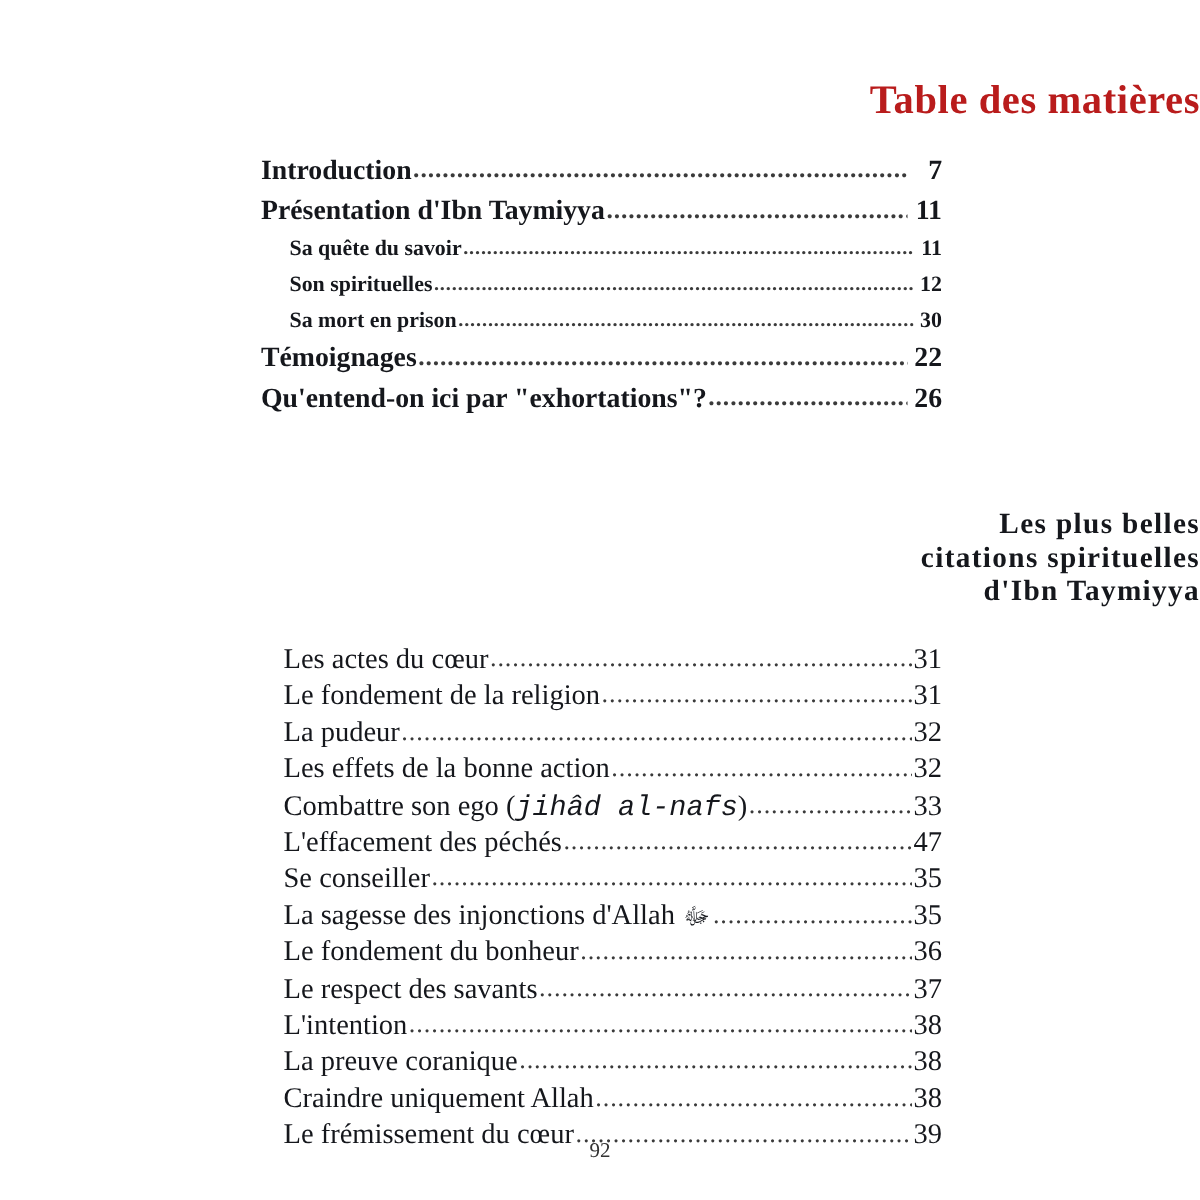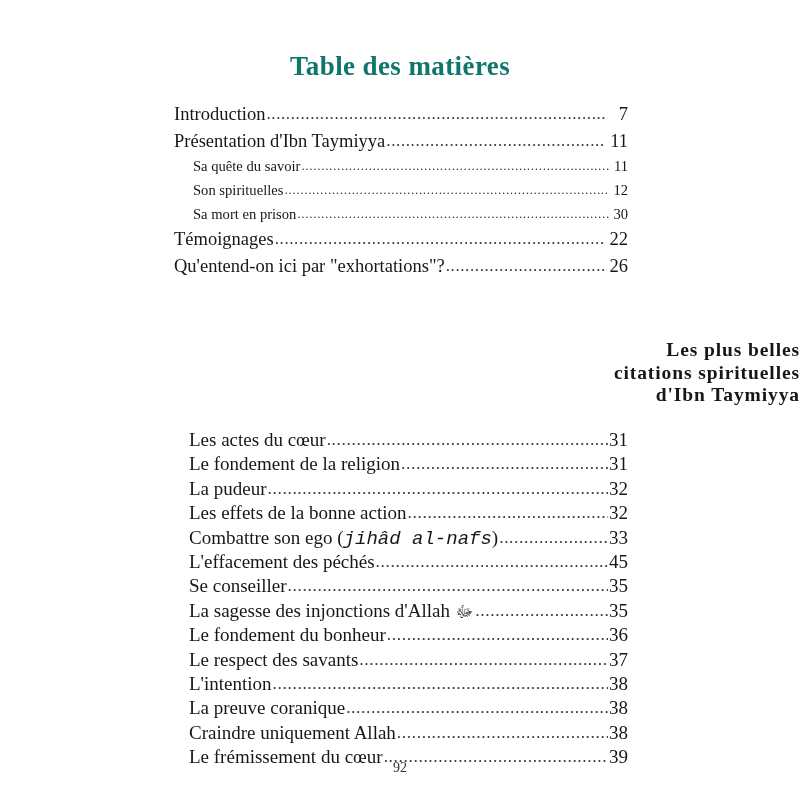--- a/index.html
+++ b/index.html
@@ -24,25 +24,25 @@
     background: #ffffff;
     box-sizing: border-box;
   }
 
   
   .doc-title {
     position: absolute;
     top: 52px;
     left: 0;
     width: 800px;
-    text-align: center;
+    text-align: right;
     font-size: 27px;
     font-weight: bold;
     letter-spacing: 0.4px;
-    color: #0f766e;
+    color: #b91c1c;
     line-height: 1.1;
   }
 
   
   .toc-block {
     position: absolute;
     left: 174px;
     width: 454px;
   }
   #toc-top  { top: 104px; }
@@ -75,29 +75,29 @@
   }
   .toc-page {
     flex: 0 0 auto;
     text-align: right;
     color: #15171c;
   }
 
   
   .lvl1 {
     font-size: 18.5px;
-    font-weight: normal;
+    font-weight: bold;
     height: 27px;
   }
   .lvl1 .toc-page { min-width: 22px; }
 
   
   .lvl2 {
     font-size: 14.6px;
-    font-weight: normal;
+    font-weight: bold;
     height: 23.8px;
     padding-left: 19px;
     width: calc(100% - 19px);
   }
   .lvl2 .toc-page { min-width: 18px; }
 
   
   .tight .toc-leader { margin-right: 0; }
 
   
@@ -215,21 +215,21 @@
         <span class="toc-page">32</span>
       </div>
       <div class="toc-row lvl-item">
         <span class="toc-label">Combattre son ego (<span class="ital">jihâd al-nafs</span>)</span>
         <span class="toc-leader"></span>
         <span class="toc-page">33</span>
       </div>
       <div class="toc-row lvl-item">
         <span class="toc-label">L'effacement des péchés</span>
         <span class="toc-leader"></span>
-        <span class="toc-page">45</span>
+        <span class="toc-page">47</span>
       </div>
       <div class="toc-row lvl-item">
         <span class="toc-label">Se conseiller</span>
         <span class="toc-leader"></span>
         <span class="toc-page">35</span>
       </div>
       <div class="toc-row lvl-item">
         <span class="toc-label">La sagesse des injonctions d'Allah <span class="honorific">ﷻ</span></span>
         <span class="toc-leader"></span>
         <span class="toc-page">35</span>

